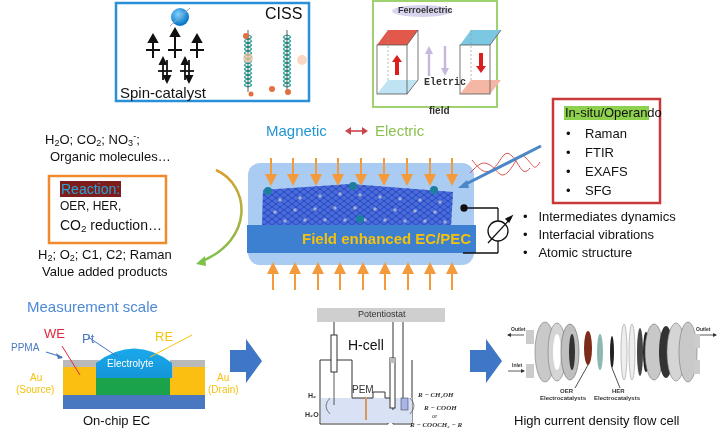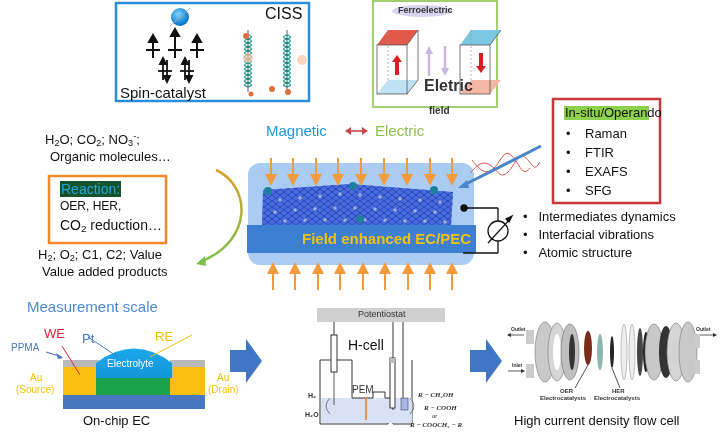--- a/index.html
+++ b/index.html
@@ -279,31 +279,31 @@
     <pattern id="latticePattern" width="8" height="6" patternUnits="userSpaceOnUse">
       <path d="M0,3 L4,0 L8,3 L4,6 z" fill="none" stroke="#2847c4" stroke-width="1"></path>
     </pattern>
   </defs>
 </svg>
 
 <div class="t" style="left:120px;top:84px;font-size:15px;">Spin-catalyst</div>
 <div class="t" style="left:265px;top:5px;font-size:16px;">CISS</div>
 
 <div class="t" style="left:398px;top:5px;font-size:9px;font-weight:bold;color:#333;">Ferroelectric</div>
-<div class="t" style="left:424px;top:77px;font-size:16px;font-weight:bold;color:#333;">Eletric</div>
+<div class="t" style="left:424px;top:77px;font-size:10px;font-weight:bold;color:#333;font-family:Liberation Mono, monospace;">Eletric</div>
 <div class="t" style="left:429px;top:105px;font-size:10px;font-weight:bold;color:#333;">field</div>
 
 <div class="t" style="left:45px;top:132px;font-size:13px;"><span>H</span><sub>2</sub><span>O; CO</span><sub>2</sub><span>; NO</span><sub>3</sub><sup>-</sup><span>;</span></div>
 <div class="t" style="left:50px;top:149px;font-size:13px;">Organic molecules…</div>
 
-<div class="t" style="left:60px;top:181px;font-size:14px;color:#25a6d9;background:#14532d;padding:0 1px;">Reaction:</div>
+<div class="t" style="left:60px;top:181px;font-size:14px;color:#25a6d9;background:#7f1d1d;padding:0 1px;">Reaction:</div>
 <div class="t" style="left:60px;top:199px;font-size:12px;">OER, HER,</div>
 <div class="t" style="left:60px;top:217px;font-size:14px;text-align:center;"><span>CO</span><sub>2</sub><span> reduction…</span></div>
 
-<div class="t" style="left:38px;top:247px;font-size:13px;"><span>H</span><sub>2</sub><span>; O</span><sub>2</sub><span>; C1, C2; Value</span></div>
+<div class="t" style="left:38px;top:247px;font-size:13px;"><span>H</span><sub>2</sub><span>; O</span><sub>2</sub><span>; C1, C2; Raman</span></div>
 <div class="t" style="left:42px;top:264px;font-size:13px;">Value added products</div>
 
 <div class="t" style="left:266px;top:122px;font-size:15px;color:#2396d4;">Magnetic</div>
 <div class="t" style="left:375px;top:122px;font-size:15px;color:#8cc152;">Electric</div>
 
 <div class="t" style="left:260px;top:230px;font-size:15px;font-weight:bold;color:#f4c20d;margin-left:42px;">Field enhanced EC/PEC</div>
 
 <div class="t" style="left:565px;top:105px;font-size:13px;">In-situ/Operando</div>
 <div class="abs" style="left:566px;top:124px;font-size:13px;line-height:19px;">
   <div>•&nbsp;&nbsp;&nbsp;&nbsp;<span>Raman</span></div>

